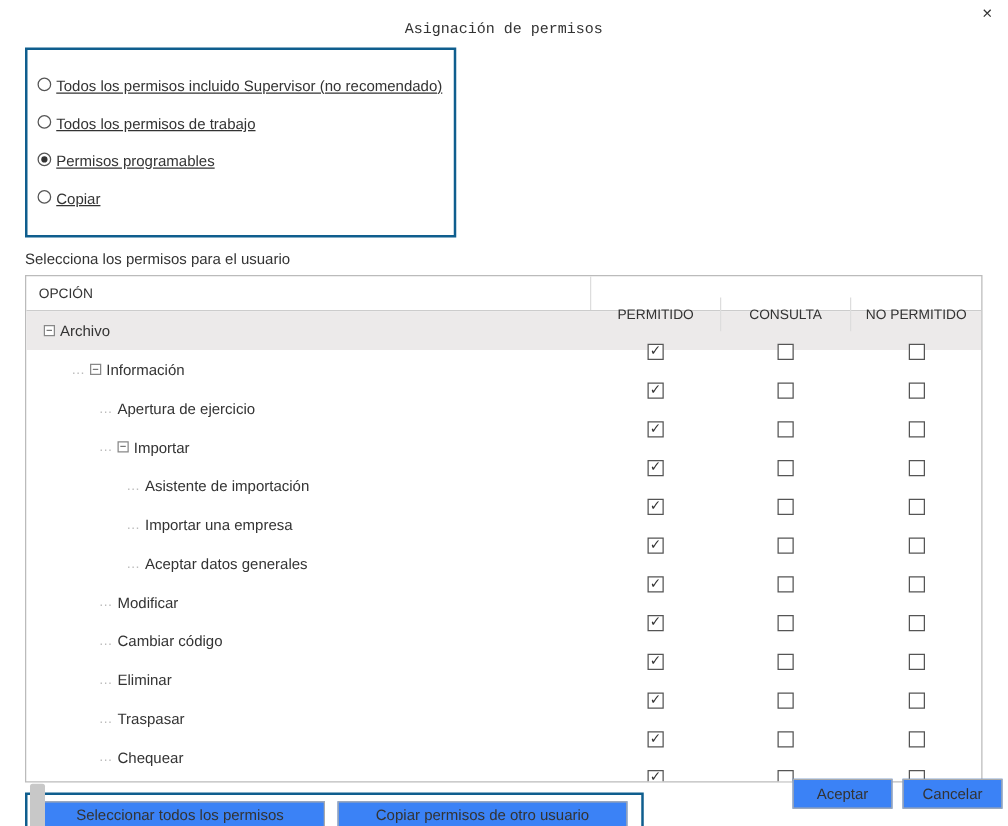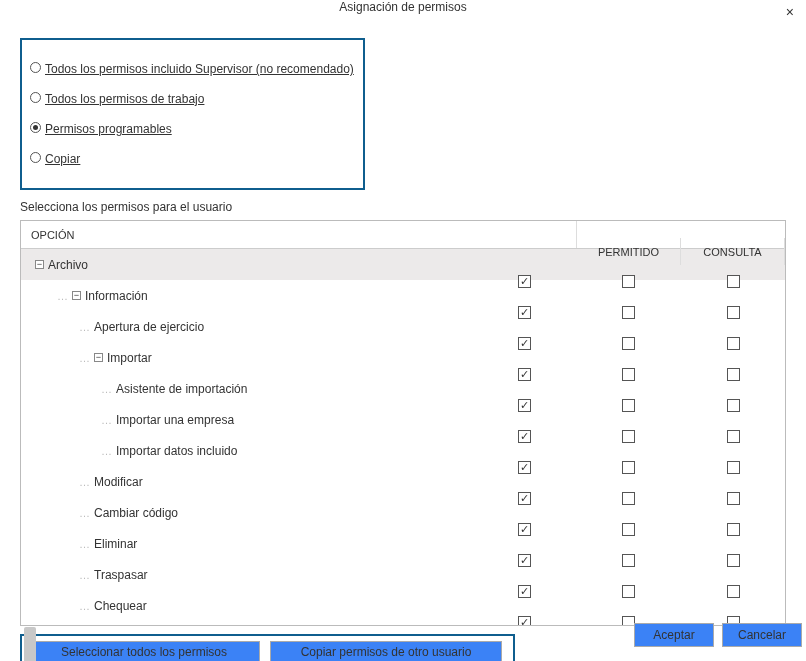--- a/index.html
+++ b/index.html
@@ -8,24 +8,25 @@
     font-family: "Segoe UI", Tahoma, sans-serif;
     font-size: 12px;
     color: #333;
     background: #fff;
     width: 806px;
     height: 661px;
     overflow: hidden;
   }
   .dialog-header {
     display: flex;
-    align-items: flex-start;
+    align-items: flex-end;
     justify-content: center;
     height: 30px;
     position: relative;
+    font-family: Liberation Mono, monospace;
   }
   .dialog-title { font-size: 12px; color: #333; }
   .close-x {
     position: absolute;
     right: 12px; top: 4px;
     font-size: 14px; cursor: pointer;
     color: #333;
   }
   .radio-group {
     margin: 8px 20px 10px 20px;
@@ -198,20 +199,21 @@
 </div>
 
 <div class="section-label">Selecciona los permisos para el usuario</div>
 
 <div class="table-wrap">
   <div class="table-inner">
     <div class="thead">
       <div class="col col-option">OPCIÓN</div>
       <div class="col col-perm">PERMITIDO</div>
       <div class="col col-perm">CONSULTA</div>
+      <div class="col col-perm" style="border-right:none;">NO PERMITIDO</div>
     </div>
     <div class="rows" id="rows-container">
         <div class="row top">
           <div class="col col-option">
             <div class="option-inner">
               <span class="tree-indent" style="width: 0px;"></span>
               <span class="expander">−</span>
               <span>Archivo</span>
             </div>
           </div>
@@ -315,21 +317,21 @@
           </div>
           <div class="col col-perm" style="border-right: none;">
             <span class="checkbox"></span>
           </div>
         </div>
         <div class="row">
           <div class="col col-option">
             <div class="option-inner">
               <span class="tree-indent" style="width: 66px;"></span>
               <span class="tree-line">…</span>
-              <span>Importar datos incluido</span>
+              <span>Aceptar datos generales</span>
             </div>
           </div>
           <div class="col col-perm">
             <span class="checkbox checked"></span>
           </div>
           <div class="col col-perm">
             <span class="checkbox"></span>
           </div>
           <div class="col col-perm" style="border-right: none;">
             <span class="checkbox"></span>

